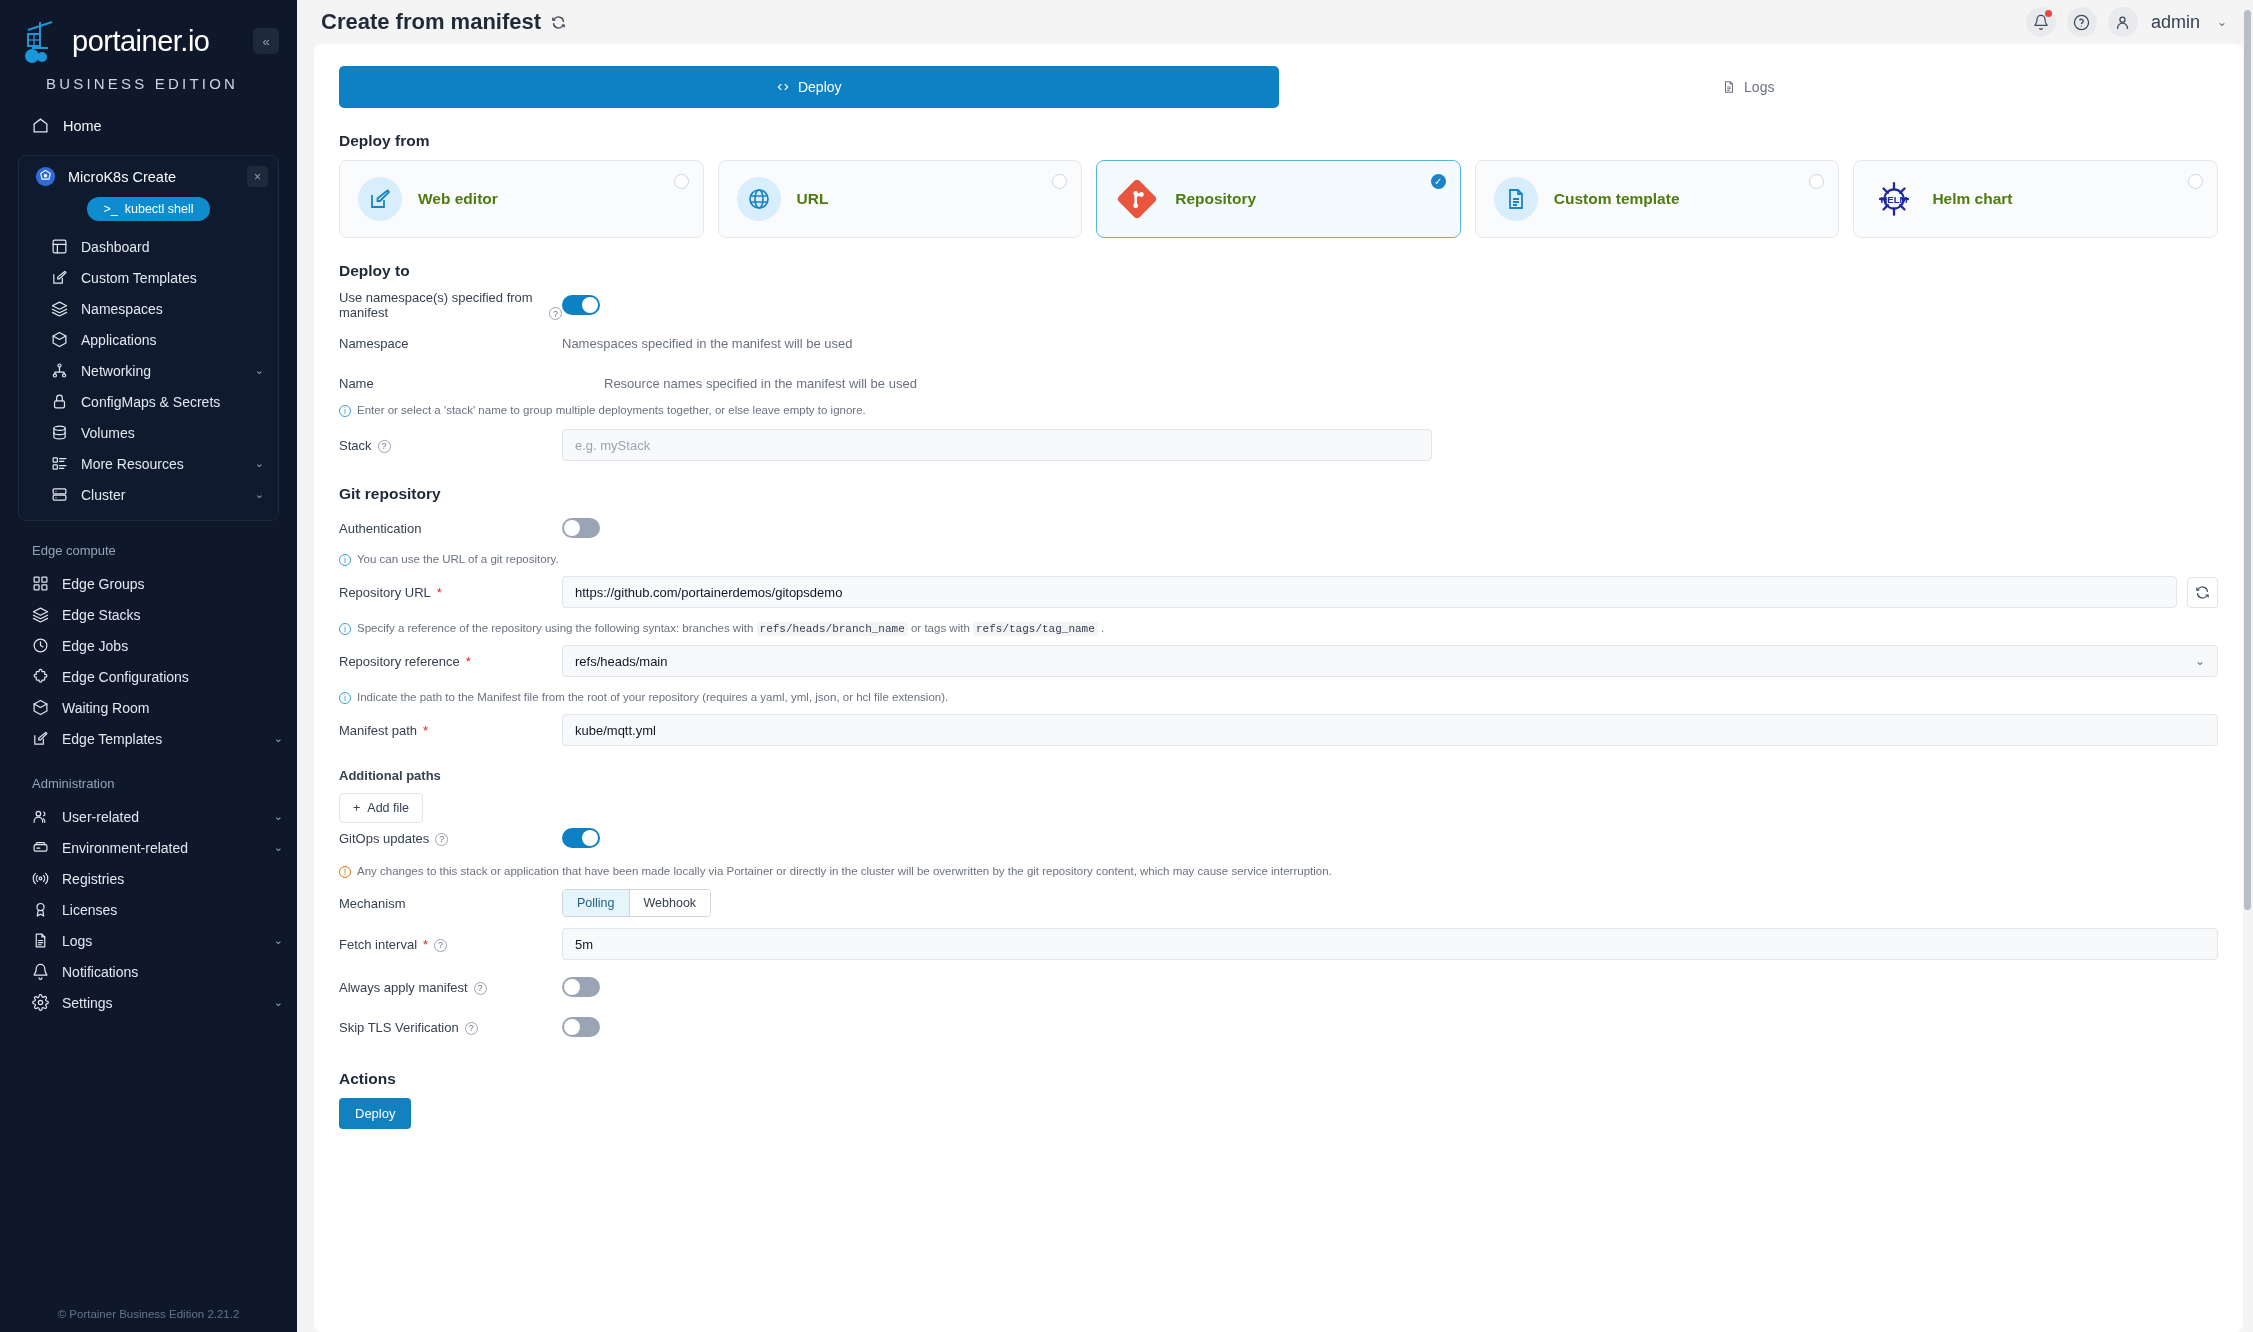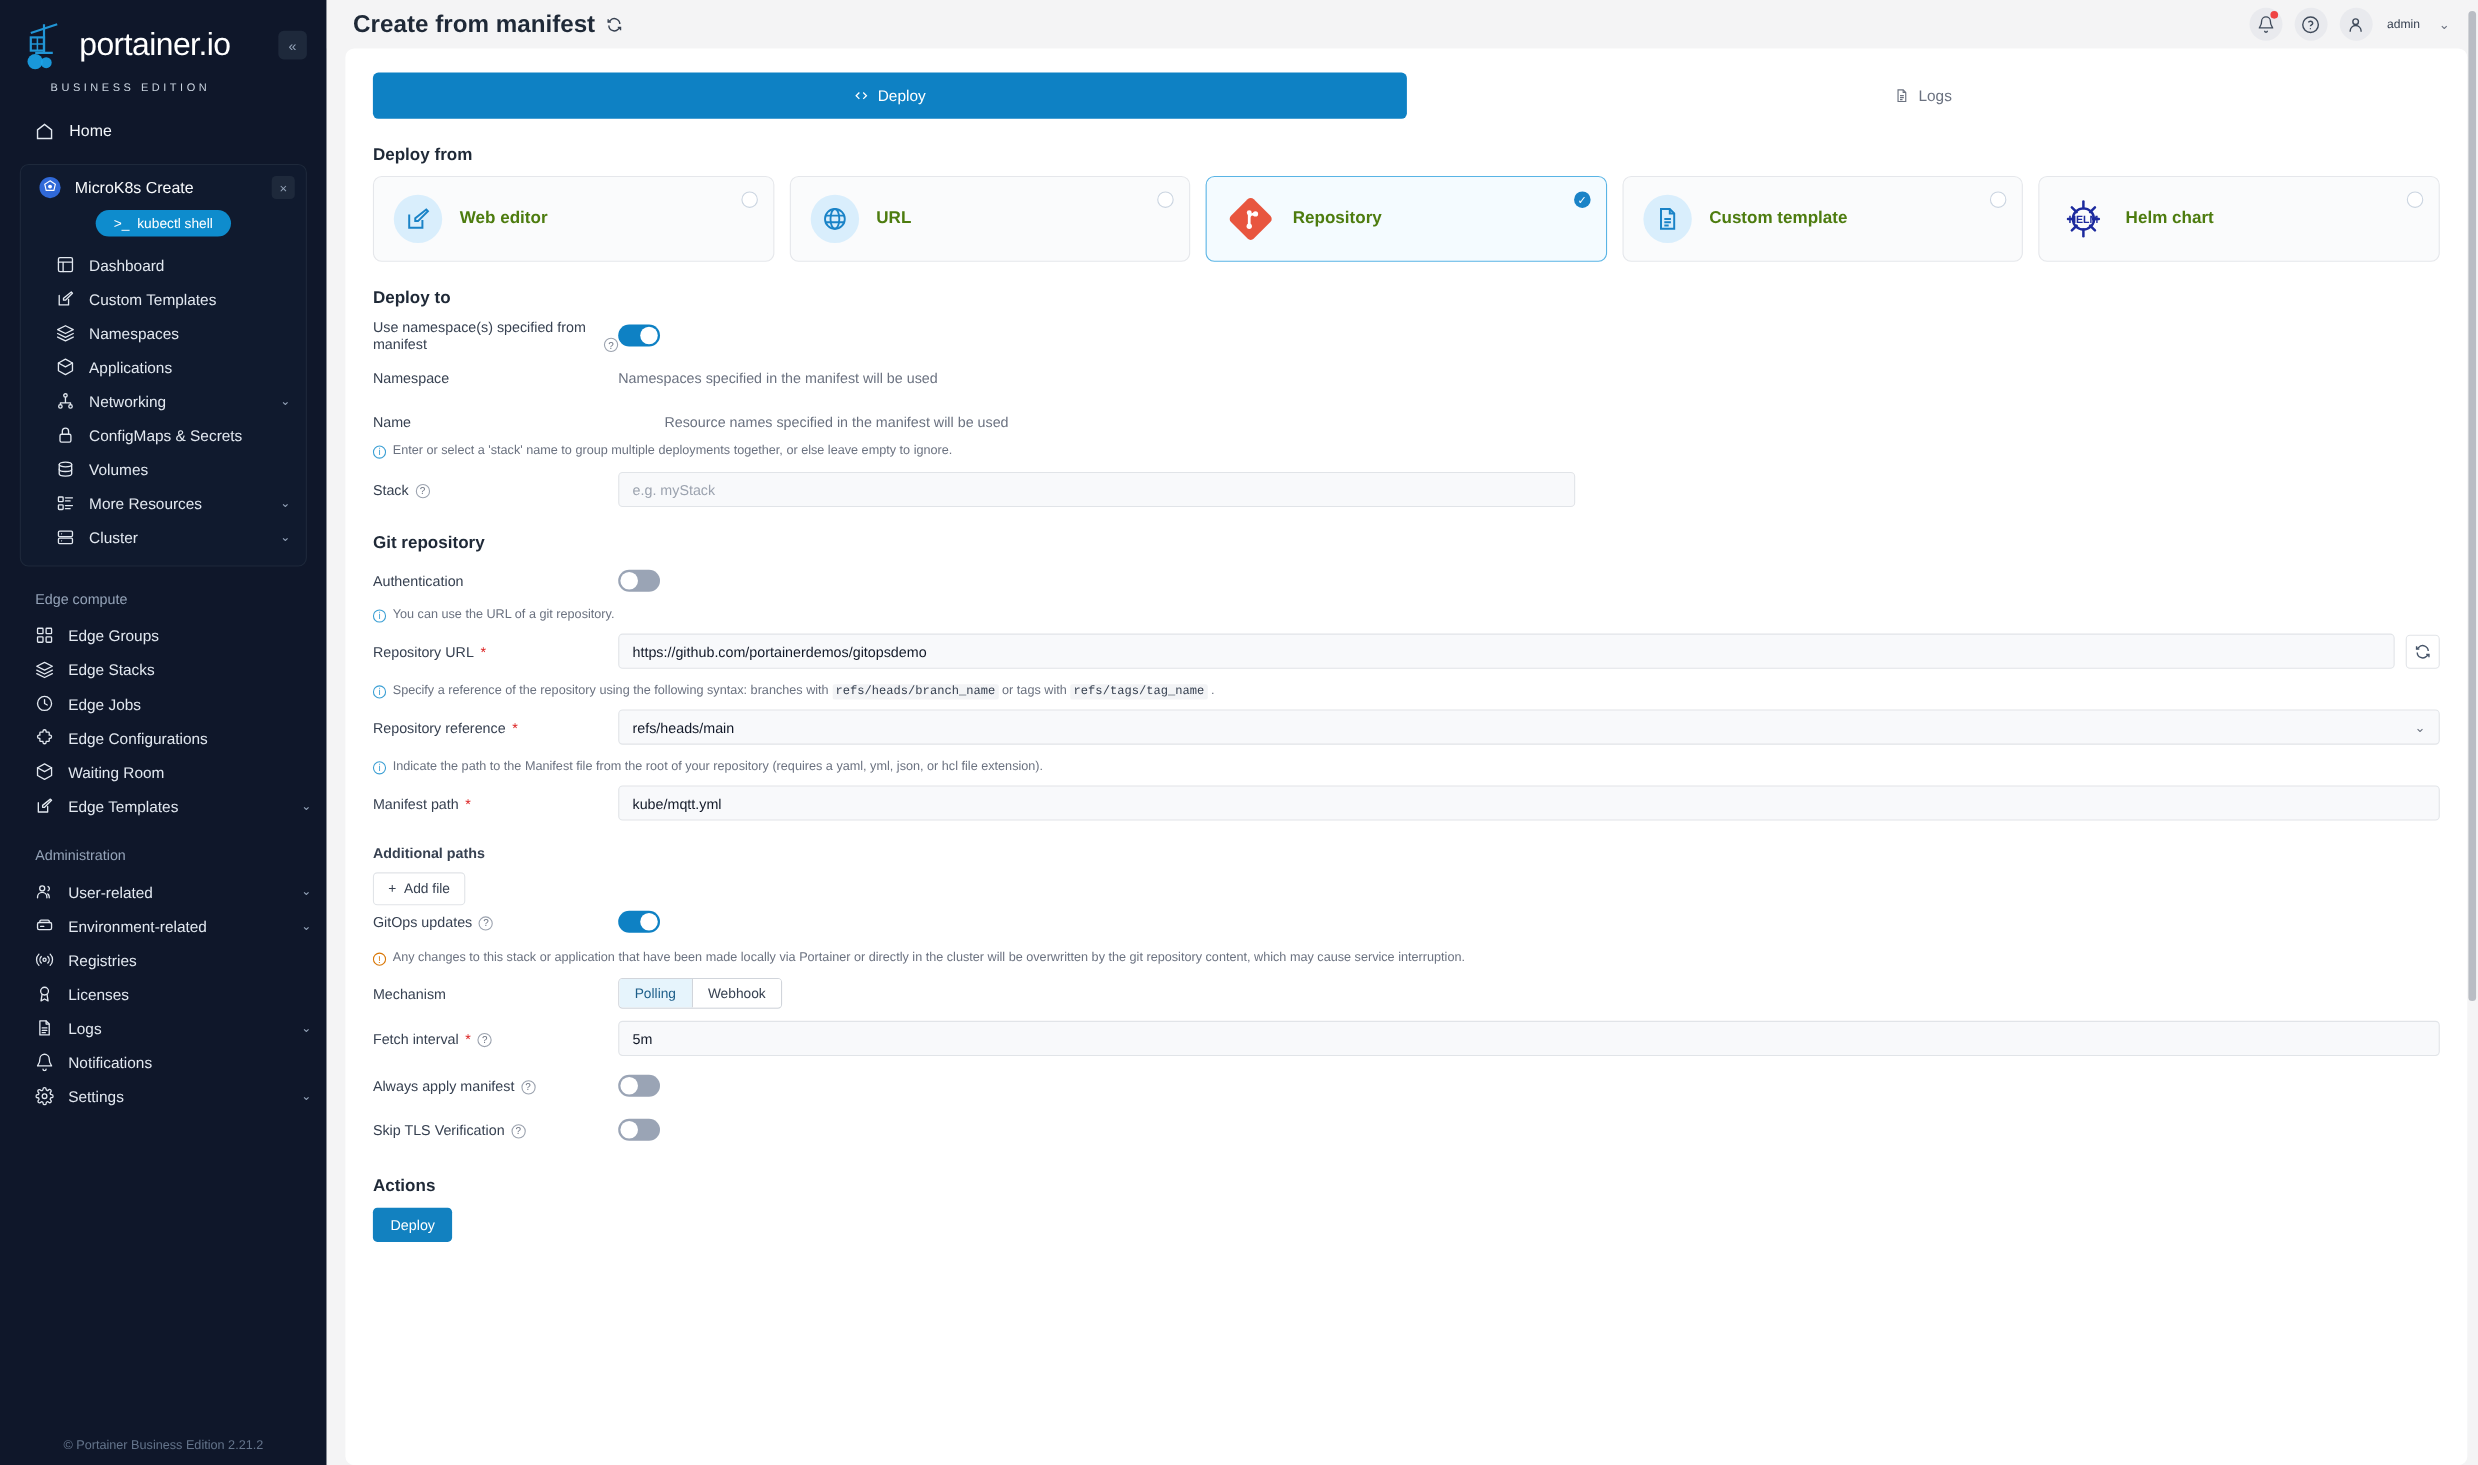--- a/index.html
+++ b/index.html
@@ -16,21 +16,21 @@
     width: 297px; min-width: 297px; height: 1332px;
     background: #0f172a; color: #e2e8f0;
     position: relative;
     display: flex; flex-direction: column;
   }
   .sb-top { display: flex; align-items: center; padding: 18px 18px 6px 22px; }
   .logo-wrap { display: flex; align-items: center; gap: 10px; flex: 1; }
   .logo-mark { width: 40px; height: 46px; flex: none; }
   .logo-text { display: flex; flex-direction: column; line-height: 1; }
   .logo-title { font-size: 29px; color: #ffffff; letter-spacing: -0.5px; font-weight: 400; }
-  .logo-sub { font-size: 10px; color: #cbd5e1; letter-spacing: 3.2px; margin-top: 5px; margin-left: 46px; }
+  .logo-sub { font-size: 15px; color: #cbd5e1; letter-spacing: 3.2px; margin-top: 5px; margin-left: 46px; }
   .collapse-btn {
     width: 26px; height: 26px; border-radius: 5px;
     background: #1e293b; color: #94a3b8;
     display: flex; align-items: center; justify-content: center;
     font-size: 13px; cursor: pointer; border: none;
   }
 
   .nav-home {
     display: flex; align-items: center; gap: 14px;
     padding: 9px 0 9px 32px; margin-top: 16px;
@@ -91,21 +91,21 @@
   .topbar-icons { display: flex; align-items: center; gap: 11px; }
   .round-btn {
     width: 30px; height: 30px; border-radius: 50%;
     background: #e9eaee; display: flex; align-items: center;
     justify-content: center; color: #3f4a5a; cursor: pointer; position: relative;
   }
   .notif-dot {
     position: absolute; top: 3px; right: 4px; width: 7px; height: 7px;
     border-radius: 50%; background: #ef4444;
   }
-  .user-name { font-size: 11px; color: #374151; margin-left: 2px; }
+  .user-name { font-size: 18px; color: #374151; margin-left: 2px; }
   .user-chev { color: #6b7280; font-size: 12px; margin-left: 6px; cursor: pointer; }
 
   .content-card {
     position: absolute; top: 44px; left: 17px; right: 10px; bottom: 0;
     background: #fff; border-radius: 8px;
     overflow: hidden;
   }
   .content-inner { padding: 22px 0 0 0; height: 100%; }
 
   

